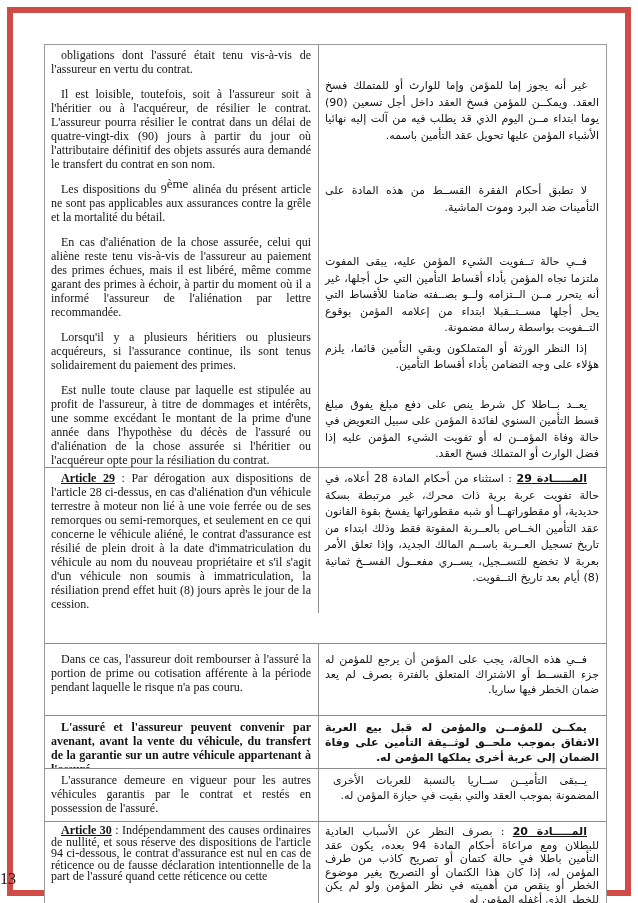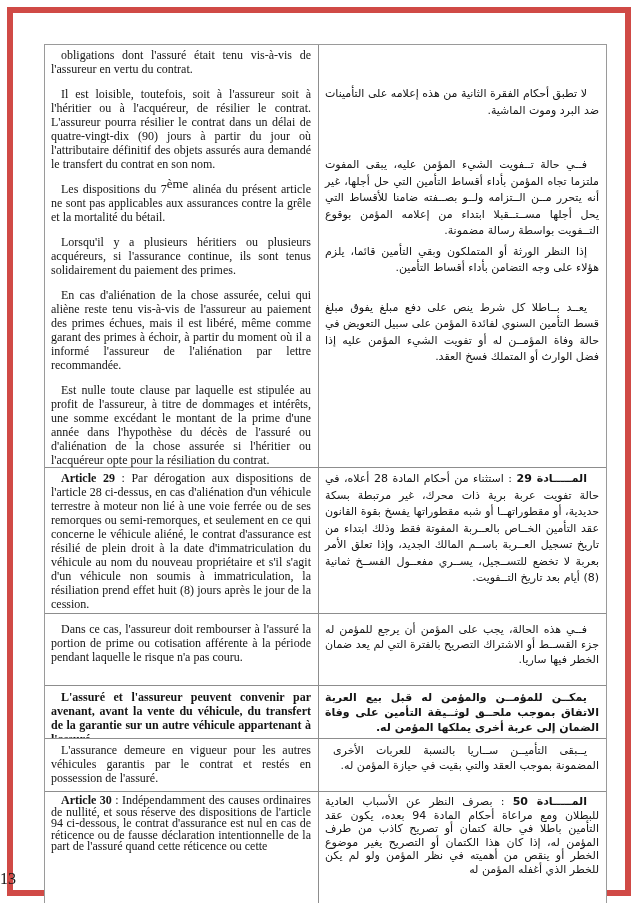--- a/index.html
+++ b/index.html
@@ -25,21 +25,21 @@
     box-sizing:border-box;
     border:1px solid #9a9a9a;
     display:flex;flex-direction:column;
     overflow:hidden;
     background:#fff;
   }
   .t-row{display:flex;flex-direction:row;box-sizing:border-box;overflow:hidden;}
   .t-row + .t-row{border-top:1px solid #8d8d8d;}
   .row1{height:422px;}
   .row2{height:146px;}
-  .row3{height:72px;}
+  .row3{height:72px;margin-top:30px;}
   .row4{height:53px;font-weight:bold;}
   .row5{height:53px;gap:8px;}
   .row6{flex:1;}
   .cell{box-sizing:border-box;overflow:hidden;}
   .cell-fr{
     width:274px;
     border-right:1px solid #8d8d8d;
     padding:2px 7px 2px 6px;
     font-size:12px;line-height:14px;
     text-align:justify;
@@ -50,21 +50,21 @@
     padding:2px 7px 2px 6px;
     direction:rtl;
     text-align:justify;
     font-family:"DejaVu Sans", sans-serif;
     font-size:11px;line-height:16.5px;
   }
   p{margin:0;}
   .cell-fr p{text-indent:10px;}
   .cell-ar p{text-indent:12px;}
   .cell-fr p + p{margin-top:11px;}
-  .article-label{font-weight:bold;}
+  .article-label{font-weight:bold;text-decoration:underline;}
   sup{font-size:13px;line-height:0;}
   
   .ar-mt1{margin-top:31px;}
   .ar-mt2{margin-top:39px;}
   .ar-mt3{margin-top:38px;}
   .ar-mt4{margin-top:4px;}
   .ar-mt5{margin-top:23px;}
   .row1 .cell-fr p:first-child{margin-top:1px;}
   .row2 .cell-fr,.row2 .cell-ar{padding-top:3px;}
   .row3 .cell-fr,.row3 .cell-ar{padding-top:8px;}
@@ -85,48 +85,49 @@
 <body>
 
 <div class="frame"></div>
 
 <div class="doc-table">
 
   <div class="t-row row1">
     <div class="cell cell-fr" lang="fr">
       <p>obligations dont l'assuré était tenu vis-à-vis de l'assureur en vertu du contrat.</p>
       <p>Il est loisible, toutefois, soit à l'assureur soit à l'héritier ou à l'acquéreur, de résilier le contrat. L'assureur pourra résilier le contrat dans un délai de quatre-vingt-dix (90) jours à partir du jour où l'attributaire définitif des objets assurés aura demandé le transfert du contrat en son nom.</p>
-      <p><span>Les dispositions du 7</span><sup>ème</sup><span> alinéa du présent article ne sont pas applicables aux assurances contre la grêle et la mortalité du bétail.</span></p>
+      <p><span>Les dispositions du 9</span><sup>ème</sup><span> alinéa du présent article ne sont pas applicables aux assurances contre la grêle et la mortalité du bétail.</span></p>
+      <p>En cas d'aliénation de la chose assurée, celui qui aliène reste tenu vis-à-vis de l'assureur au paiement des primes échues, mais il est libéré, même comme garant des primes à échoir, à partir du moment où il a informé l'assureur de l'aliénation par lettre recommandée.</p>
       <p>Lorsqu'il y a plusieurs héritiers ou plusieurs acquéreurs, si l'assurance continue, ils sont tenus solidairement du paiement des primes.</p>
-      <p>En cas d'aliénation de la chose assurée, celui qui aliène reste tenu vis-à-vis de l'assureur au paiement des primes échues, mais il est libéré, même comme garant des primes à échoir, à partir du moment où il a informé l'assureur de l'aliénation par lettre recommandée.</p>
       <p>Est nulle toute clause par laquelle est stipulée au profit de l'assureur, à titre de dommages et intérêts, une somme excédant le montant de la prime d'une année dans l'hypothèse du décès de l'assuré ou d'aliénation de la chose assurée si l'héritier ou l'acquéreur opte pour la résiliation du contrat.</p>
     </div>
     <div class="cell cell-ar" lang="ar" dir="rtl">
-      <p class="ar-mt2">لا تطبق أحكام الفقرة الثانية من هذه إعلامه على التأمينات ضد البرد وموت الماشية.</p>
+      <p class="ar-mt1">غير أنه يجوز إما للمؤمن وإما للوارث أو للمتملك فسخ العقد. ويمكــن للمؤمن فسخ العقد داخل أجل تسعين (90) يوما ابتداء مــن اليوم الذي قد يطلب فيه من آلت إليه نهائيا الأشياء المؤمن عليها تحويل عقد التأمين باسمه.</p>
+      <p class="ar-mt2">لا تطبق أحكام الفقرة القســط من هذه المادة على التأمينات ضد البرد وموت الماشية.</p>
       <p class="ar-mt3">فــي حالة تــفويت الشيء المؤمن عليه، يبقى المفوت ملتزما تجاه المؤمن بأداء أقساط التأمين التي حل أجلها، غير أنه يتحرر مــن الــتزامه ولــو بصــفته ضامنا للأقساط التي يحل أجلها مســتــقبلا ابتداء من إعلامه المؤمن بوقوع التــفويت بواسطة رسالة مضمونة.</p>
       <p class="ar-mt4">إذا النظر الورثة أو المتملكون وبقي التأمين قائما، يلزم هؤلاء على وجه التضامن بأداء أقساط التأمين.</p>
       <p class="ar-mt5">يعــد بــاطلا كل شرط ينص على دفع مبلغ يفوق مبلغ قسط التأمين السنوي لفائدة المؤمن على سبيل التعويض في حالة وفاة المؤمــن له أو تفويت الشيء المؤمن عليه إذا فضل الوارث أو المتملك فسخ العقد.</p>
     </div>
   </div>
 
   <div class="t-row row2">
     <div class="cell cell-fr" lang="fr">
       <p><span class="article-label">Article 29</span><span> : Par dérogation aux dispositions de l'article 28 ci-dessus, en cas d'aliénation d'un véhicule terrestre à moteur non lié à une voie ferrée ou de ses remorques ou semi-remorques, et seulement en ce qui concerne le véhicule aliéné, le contrat d'assurance est résilié de plein droit à la date d'immatriculation du véhicule au nom du nouveau propriétaire et s'il s'agit d'un véhicule non soumis à immatriculation, la résiliation prend effet huit (8) jours après le jour de la cession.</span></p>
     </div>
     <div class="cell cell-ar" lang="ar" dir="rtl">
       <p><span class="article-label">المـــــادة 29</span><span> : استثناء من أحكام المادة 28 أعلاه، في حالة تفويت عربة برية ذات محرك، غير مرتبطة بسكة حديدية، أو مقطوراتهــا أو شبه مقطوراتها يفسخ بقوة القانون عقد التأمين الخــاص بالعــربة المفوتة فقط وذلك ابتداء من تاريخ تسجيل العــربة باســم المالك الجديد، وإذا تعلق الأمر بعربة لا تخضع للتســجيل، يســري مفعــول الفســخ ثمانية (8) أيام بعد تاريخ التــفويت.</span></p>
     </div>
   </div>
 
   <div class="t-row row3">
     <div class="cell cell-fr" lang="fr">
       <p>Dans ce cas, l'assureur doit rembourser à l'assuré la portion de prime ou cotisation afférente à la période pendant laquelle le risque n'a pas couru.</p>
     </div>
     <div class="cell cell-ar" lang="ar" dir="rtl">
-      <p>فــي هذه الحالة، يجب على المؤمن أن يرجع للمؤمن له جزء القســط أو الاشتراك التصريح بالفترة التي لم يعد ضمان الخطر فيها ساريا.</p>
+      <p>فــي هذه الحالة، يجب على المؤمن أن يرجع للمؤمن له جزء القســط أو الاشتراك المتعلق بالفترة بصرف لم يعد ضمان الخطر فيها ساريا.</p>
     </div>
   </div>
 
   <div class="t-row row4">
     <div class="cell cell-fr" lang="fr">
       <p>L'assuré et l'assureur peuvent convenir par avenant, avant la vente du véhicule, du transfert de la garantie sur un autre véhicule appartenant à l'assuré.</p>
     </div>
     <div class="cell cell-ar" lang="ar" dir="rtl">
       <p>يمكــن للمؤمــن والمؤمن له قبل بيع العربة الاتفاق بموجب ملحــق لوثــيقة التأمين على وفاة الضمان إلى عربة أخرى يملكها المؤمن له.</p>
     </div>
@@ -139,19 +140,19 @@
     <div class="cell cell-ar" lang="ar" dir="rtl">
       <p>يــبقى التأميــن ســاريا بالنسبة للعربات الأخرى المضمونة بموجب العقد والتي بقيت في حيازة المؤمن له.</p>
     </div>
   </div>
 
   <div class="t-row row6">
     <div class="cell cell-fr" lang="fr">
       <p><span class="article-label">Article 30</span><span> : Indépendamment des causes ordinaires de nullité, et sous réserve des dispositions de l'article 94 ci-dessous, le contrat d'assurance est nul en cas de réticence ou de fausse déclaration intentionnelle de la part de l'assuré quand cette réticence ou cette</span></p>
     </div>
     <div class="cell cell-ar" lang="ar" dir="rtl">
-      <p><span class="article-label">المـــــادة 50</span><span> : بصرف النظر عن الأسباب العادية للبطلان ومع مراعاة أحكام المادة 94 بعده، يكون عقد التأمين باطلا في حالة كتمان أو تصريح كاذب من طرف المؤمن له، إذا كان هذا الكتمان أو التصريح يغير موضوع الخطر أو ينقص من أهميته في نظر المؤمن ولو لم يكن للخطر الذي أغفله المؤمن له</span></p>
+      <p><span class="article-label">المـــــادة 20</span><span> : بصرف النظر عن الأسباب العادية للبطلان ومع مراعاة أحكام المادة 94 بعده، يكون عقد التأمين باطلا في حالة كتمان أو تصريح كاذب من طرف المؤمن له، إذا كان هذا الكتمان أو التصريح يغير موضوع الخطر أو ينقص من أهميته في نظر المؤمن ولو لم يكن للخطر الذي أغفله المؤمن له</span></p>
     </div>
   </div>
 
 </div>
 
 <div class="page-number">13</div>
 
 </body></html>

